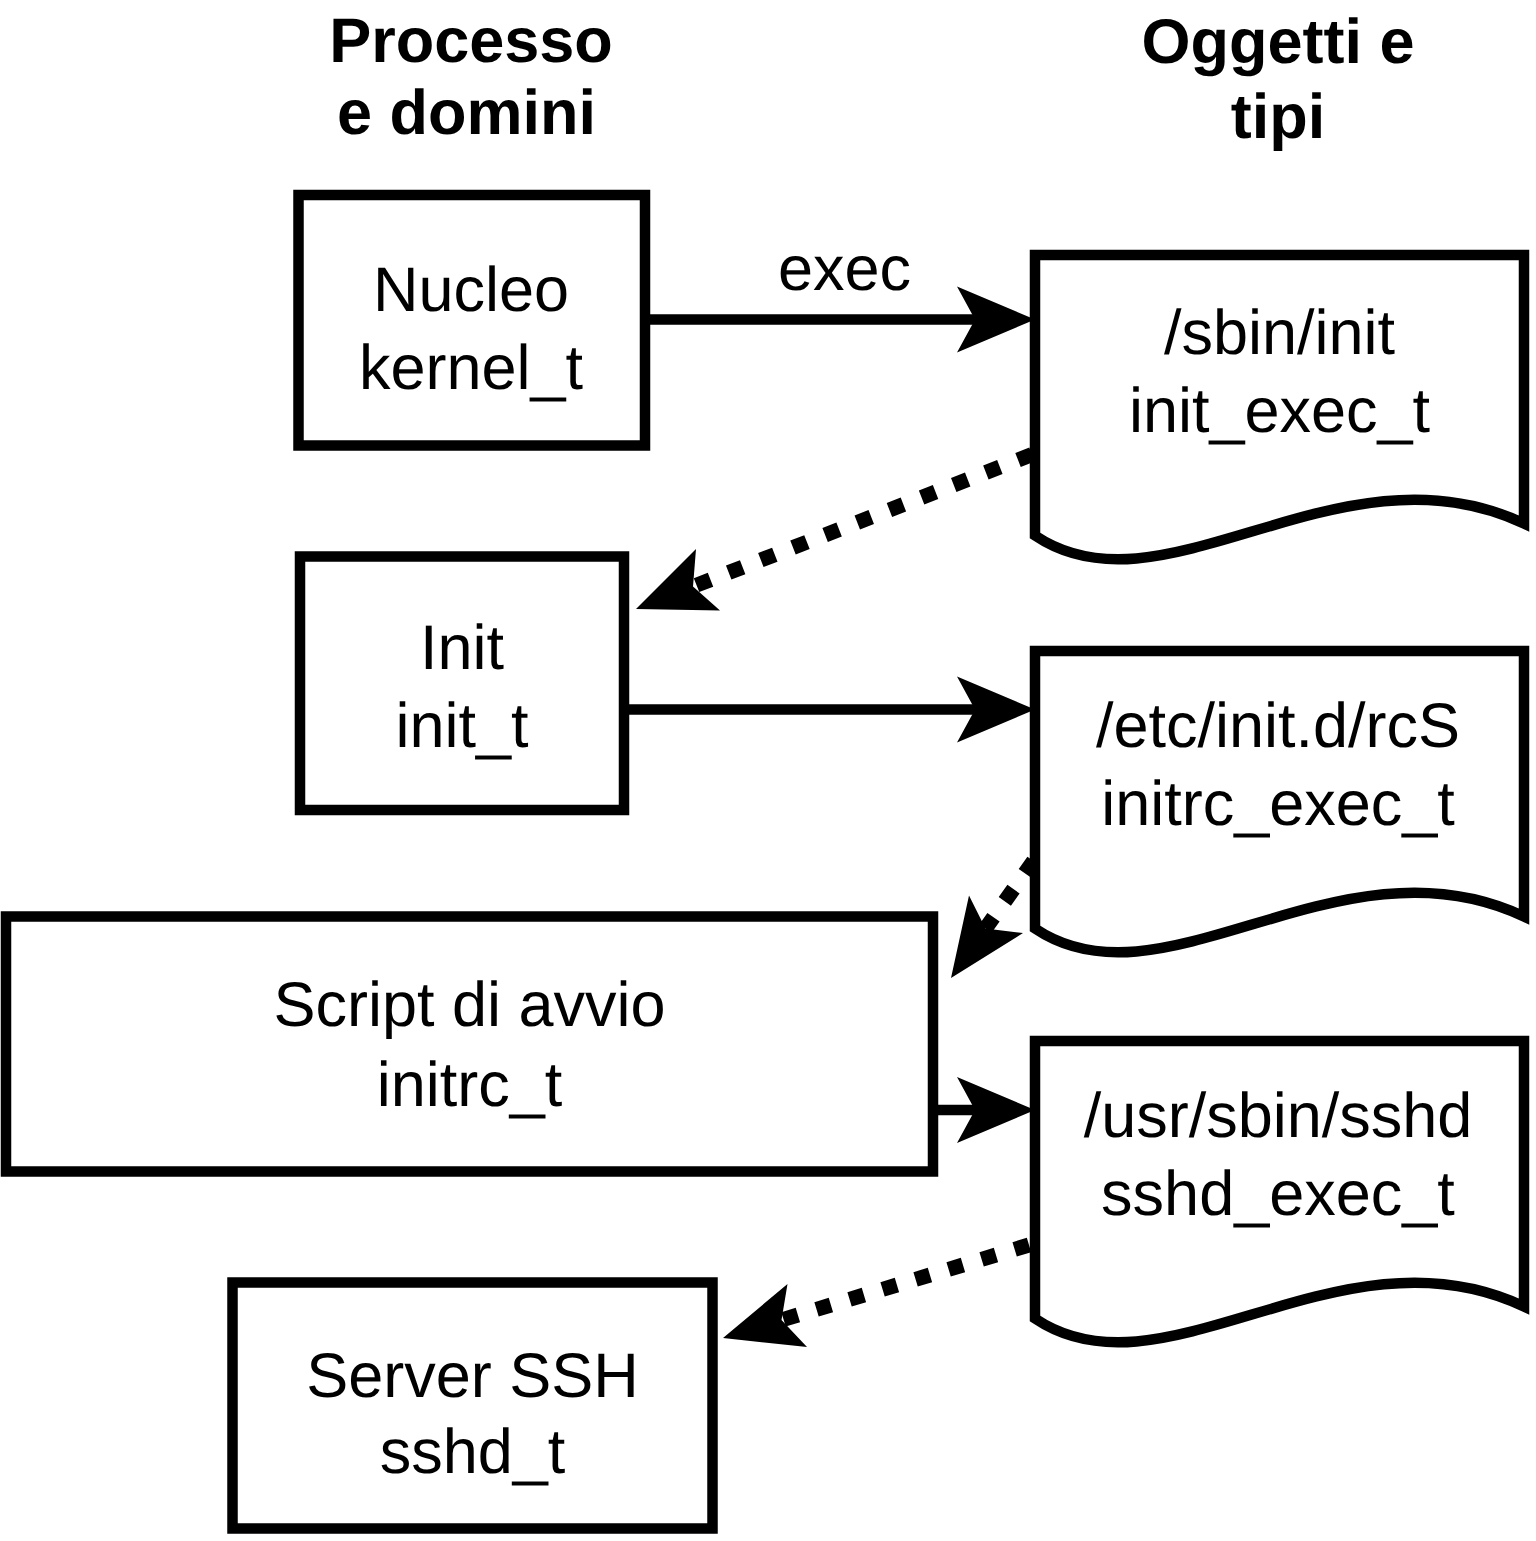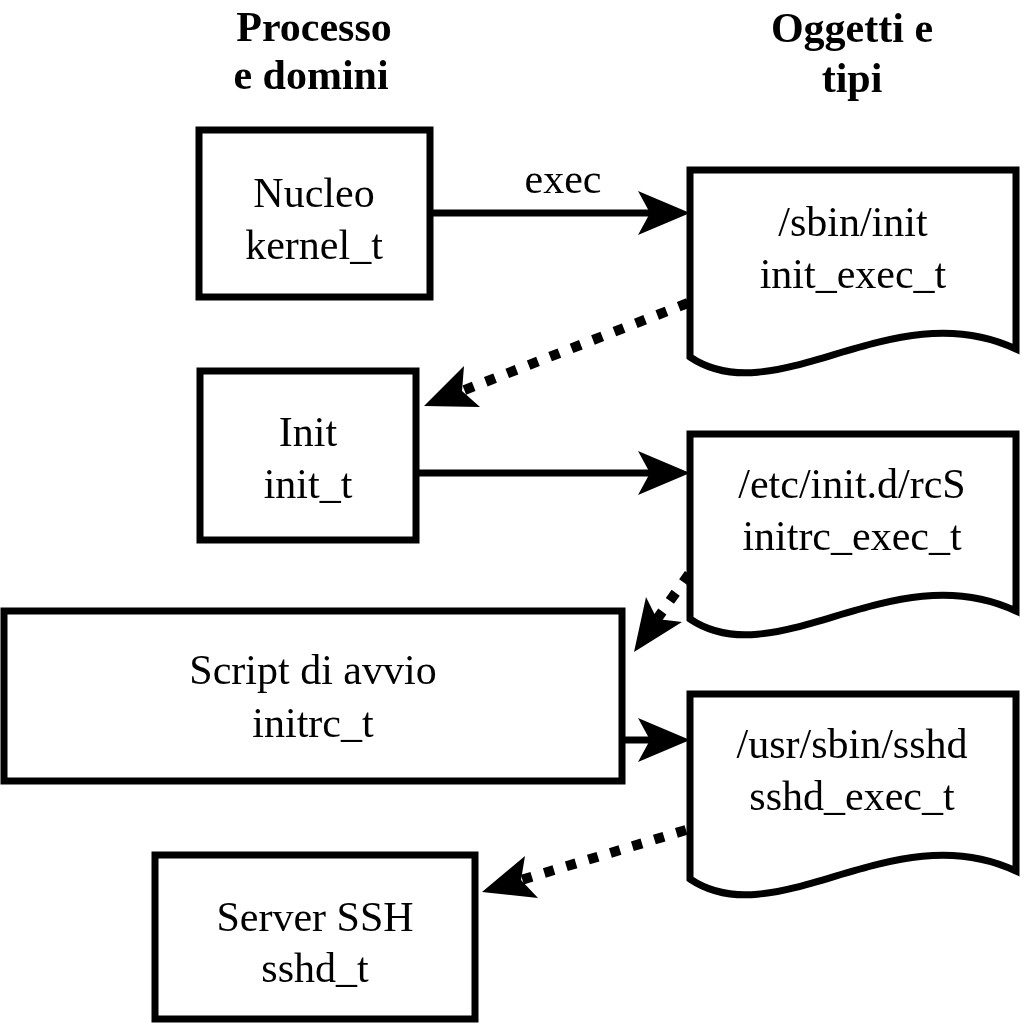--- a/index.html
+++ b/index.html
@@ -1,21 +1,21 @@
 <!DOCTYPE html>
 <html style="--line: #000000; --bg: #ffffff;"><head>
 <meta charset="utf-8">
 <style>
   :root { --line:#000000; --bg:#ffffff; }
   html,body { margin:0; padding:0; background:var(--bg); }
   .stage {
     position:relative;
     width:923px; height:1027px;
     background:var(--bg);
-    font-family:Liberation Serif, serif;
+    font-family:Liberation Sans, sans-serif;
   }
   svg { display:block; }
   .box  { fill:var(--bg); stroke:var(--line); stroke-width:7; }
   .doc  { fill:var(--bg); stroke:var(--line); stroke-width:7; stroke-linejoin:miter; }
   .sline { stroke:var(--line); stroke-width:7; fill:none; }
   .dline { stroke:var(--line); stroke-width:10; stroke-dasharray:10 13; fill:none; }
   .head { fill:var(--line); stroke:none; }
   text { fill:var(--line); }
   .lbl { font-size:42px; text-anchor:middle; }
   .hdr { font-size:42px; font-weight:bold; text-anchor:middle; }

